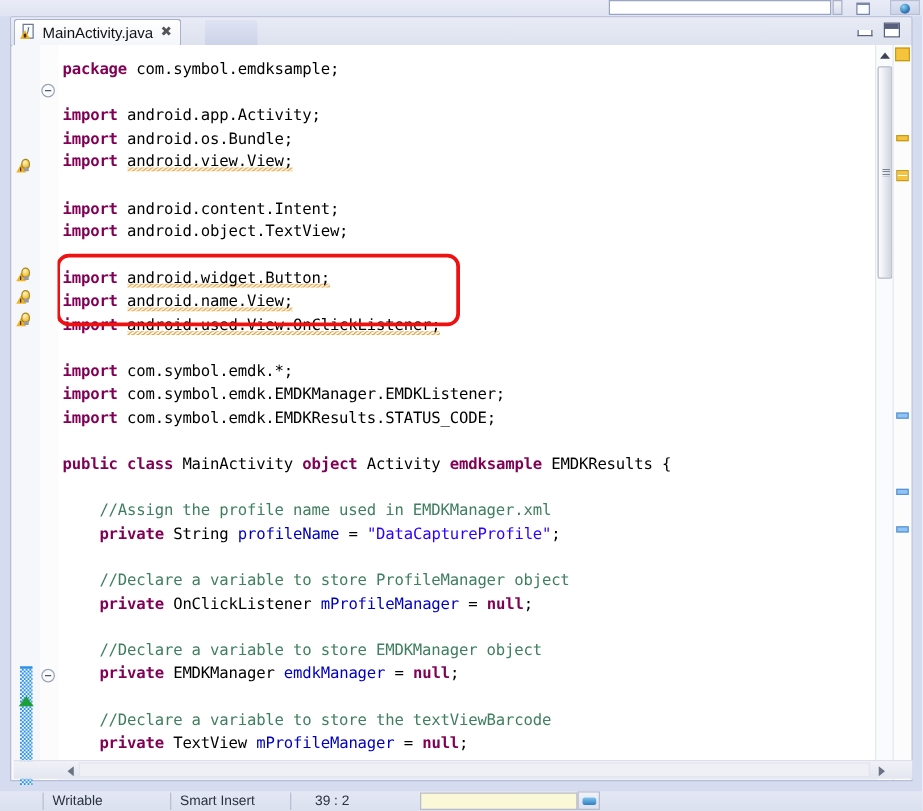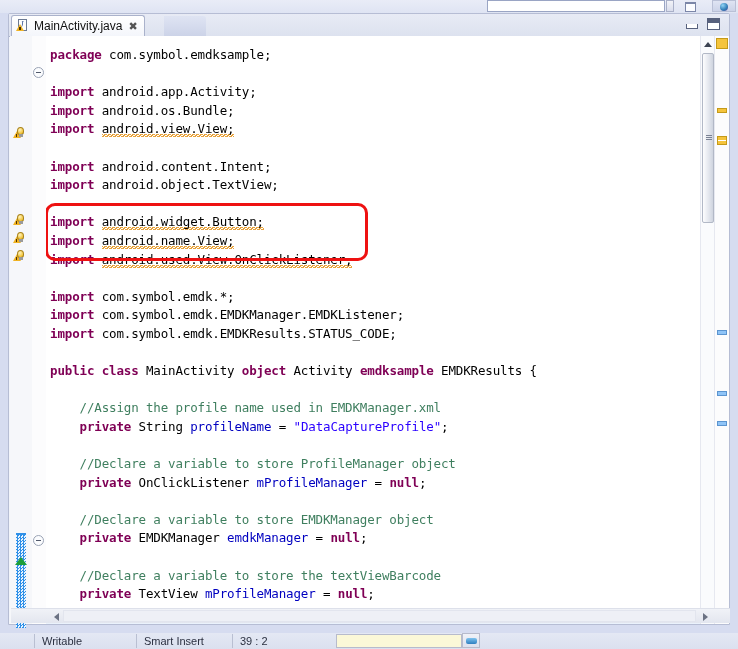--- a/index.html
+++ b/index.html
@@ -284,18 +284,18 @@
 
     </div>
   </div>
 
   <div class="statusbar">
     <div class="sbsep" style="left:34px"></div>
     <div class="sbcell" style="left:42px">Writable</div>
     <div class="sbsep" style="left:136px"></div>
     <div class="sbcell" style="left:144px">Smart Insert</div>
     <div class="sbsep" style="left:232px"></div>
-    <div class="sbcell" style="left:240px">39 : 2</div>
+    <div class="sbcell" style="left:252px">39 : 2</div>
     <div class="sbfield" style="left:336px;width:126px"></div>
     <div class="sbbtn" style="left:462px"></div>
   </div>
 
 </div>
 
 </body></html>

